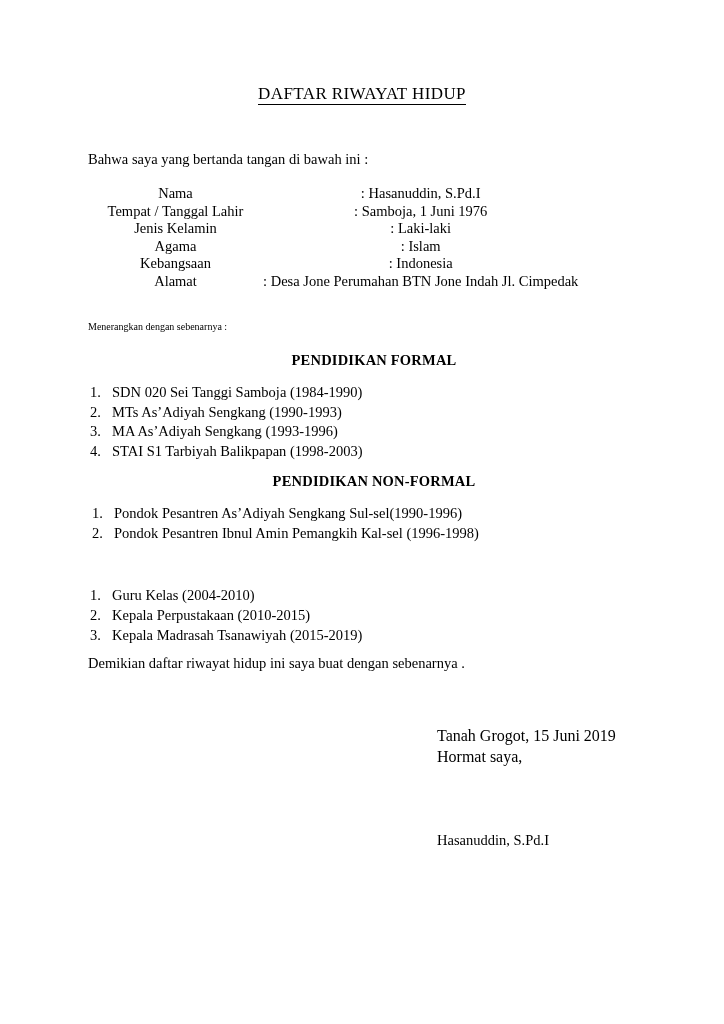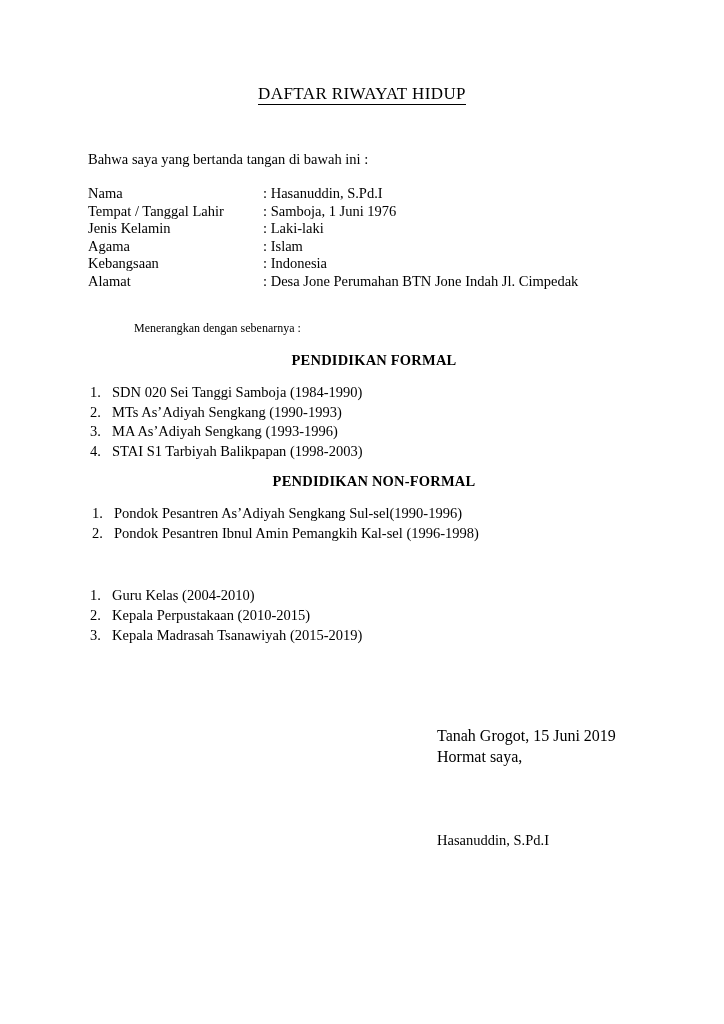--- a/index.html
+++ b/index.html
@@ -51,32 +51,32 @@
     left: 88px;
     top: 185px;
     border-collapse: collapse;
     font-size: 14.5px;
   }
   .identity td {
     padding: 0;
     line-height: 17.6px;
     vertical-align: top;
     white-space: nowrap;
+    text-align: center;
   }
   .identity td.label { width: 175px; }
   .identity td.value { padding-left: 0; }
   .identity td.value::before { content: ": "; }
 
   
   .statement {
     position: absolute;
     left: 88px;
     top: 321px;
-    font-size: 12px;
-    margin-left: 46px;
+    font-size: 10px;
   }
 
   
   .section-heading {
     position: absolute;
     left: 12px;
     width: 724px;
     text-align: center;
     font-weight: bold;
     font-size: 14.5px;
@@ -221,20 +221,21 @@
       <div class="row">
         <span class="num">2.</span>
         <span class="txt">Kepala Perpustakaan (2010-2015)</span>
       </div>
       <div class="row">
         <span class="num">3.</span>
         <span class="txt">Kepala Madrasah Tsanawiyah (2015-2019)</span>
       </div>
     </div>
 
+  <div class="closing">Demikian daftar riwayat hidup ini saya buat dengan sebenarnya .</div>
 
   <div class="sign-block">
     <div>Tanah Grogot, 15 Juni 2019</div>
     <div>Hormat saya,</div>
   </div>
   <div class="sign-name">Hasanuddin, S.Pd.I</div>
 
 </div>
 
 </body></html>

